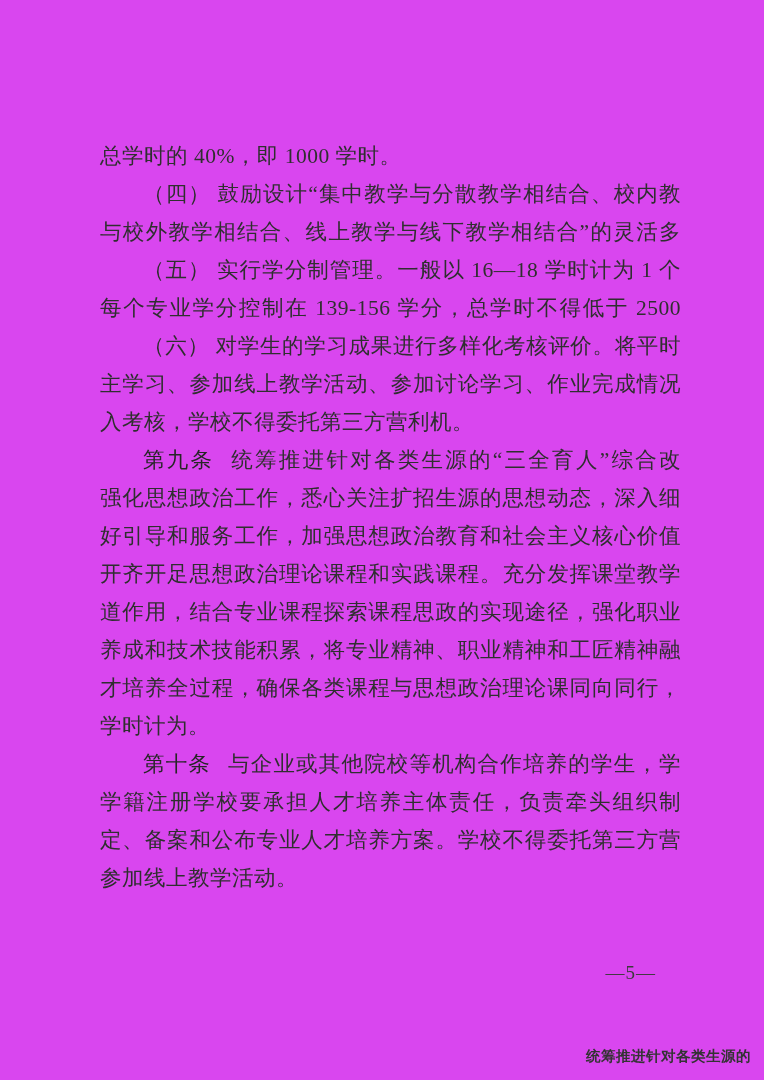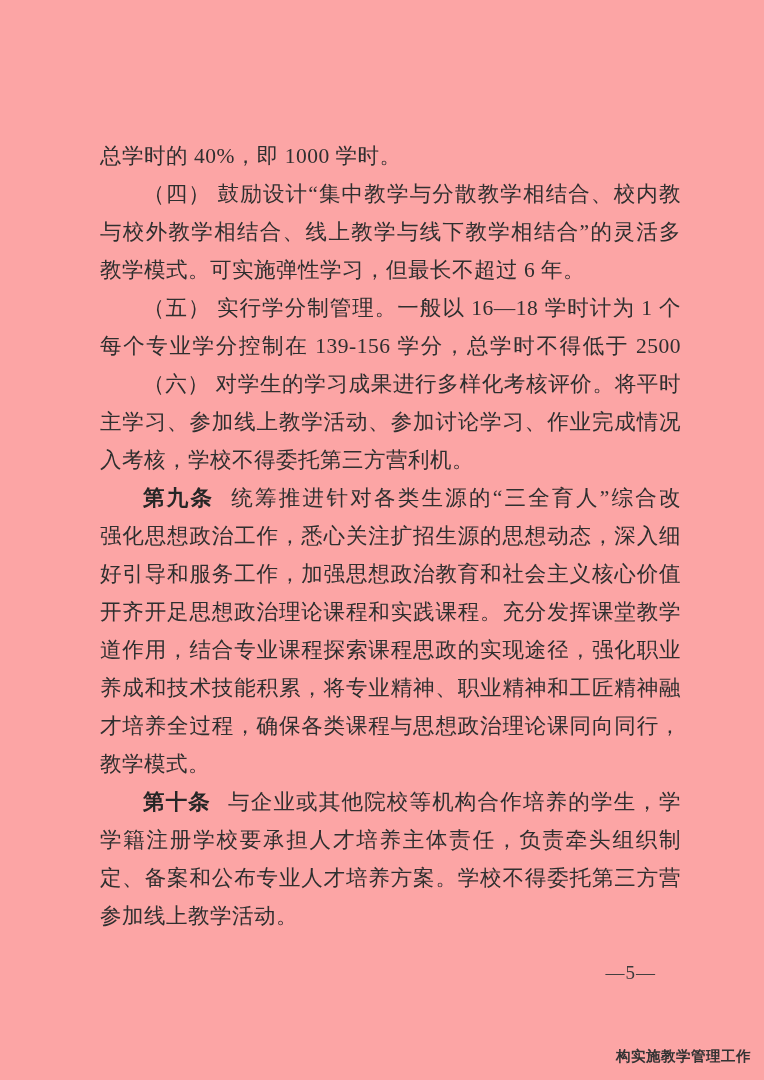--- a/index.html
+++ b/index.html
@@ -4,21 +4,21 @@
 <style>
   html, body {
     margin: 0;
     padding: 0;
     background: #ffffff;
   }
   .page {
     position: relative;
     width: 764px;
     height: 1080px;
-    background: #fca5a5;
+    background: #d946ef;
     overflow: hidden;
     font-family: "Liberation Serif", "DejaVu Serif", serif;
     color: #2f2f2f;
   }
   .doc-body {
     position: absolute;
     left: 100px;
     top: 137px;
     width: 581px;
   }
@@ -33,21 +33,21 @@
   .line.fill {
     white-space: normal;
     text-align: justify;
     text-align-last: justify;
     overflow: hidden;
   }
   .line.indent {
     text-indent: 43px;
   }
   .article-label {
-    font-weight: bold;
+    font-weight: normal;
     margin-right: 17px;
     color: #262626;
   }
   .page-num {
     position: absolute;
     top: 961px;
     right: 108px;
     font-size: 19px;
     line-height: 24px;
     letter-spacing: 1px;
@@ -67,41 +67,40 @@
 </style>
 </head>
 <body>
 
 <div class="page">
 
   <div class="doc-body">
     <div class="line">总学时的 40%，即 1000 学时。</div>
     <div class="line indent fill">（四） 鼓励设计“集中教学与分散教学相结合、校内教学</div>
     <div class="line fill">与校外教学相结合、线上教学与线下教学相结合”的灵活多元的</div>
-    <div class="line">教学模式。可实施弹性学习，但最长不超过 6 年。</div>
     <div class="line indent fill">（五） 实行学分制管理。一般以 16—18 学时计为 1 个学分，</div>
     <div class="line fill">每个专业学分控制在 139-156 学分，总学时不得低于 2500 学时。</div>
     <div class="line indent fill">（六） 对学生的学习成果进行多样化考核评价。将平时自</div>
     <div class="line fill">主学习、参加线上教学活动、参加讨论学习、作业完成情况等纳</div>
     <div class="line">入考核，学校不得委托第三方营利机。</div>
     <div class="line indent fill">
       <span class="article-label">第九条</span><span>统筹推进针对各类生源的“三全育人”综合改革，</span>
     </div>
     <div class="line fill">强化思想政治工作，悉心关注扩招生源的思想动态，深入细致做</div>
     <div class="line fill">好引导和服务工作，加强思想政治教育和社会主义核心价值引领，</div>
     <div class="line fill">开齐开足思想政治理论课程和实践课程。充分发挥课堂教学主渠</div>
     <div class="line fill">道作用，结合专业课程探索课程思政的实现途径，强化职业素养</div>
     <div class="line fill">养成和技术技能积累，将专业精神、职业精神和工匠精神融入人</div>
     <div class="line fill">才培养全过程，确保各类课程与思想政治理论课同向同行，形成</div>
-    <div class="line">教学模式。</div>
+    <div class="line">学时计为。</div>
     <div class="line indent fill">
       <span class="article-label">第十条</span><span>与企业或其他院校等机构合作培养的学生，学生</span>
     </div>
     <div class="line fill">学籍注册学校要承担人才培养主体责任，负责牵头组织制订、审</div>
     <div class="line fill">定、备案和公布专业人才培养方案。学校不得委托第三方营利机</div>
     <div class="line">参加线上教学活动。</div>
   </div>
 
   <div class="page-num">—5—</div>
 
-  <div class="footer-institution">构实施教学管理工作</div>
+  <div class="footer-institution">统筹推进针对各类生源的</div>
 
 </div>
 
 </body></html>

